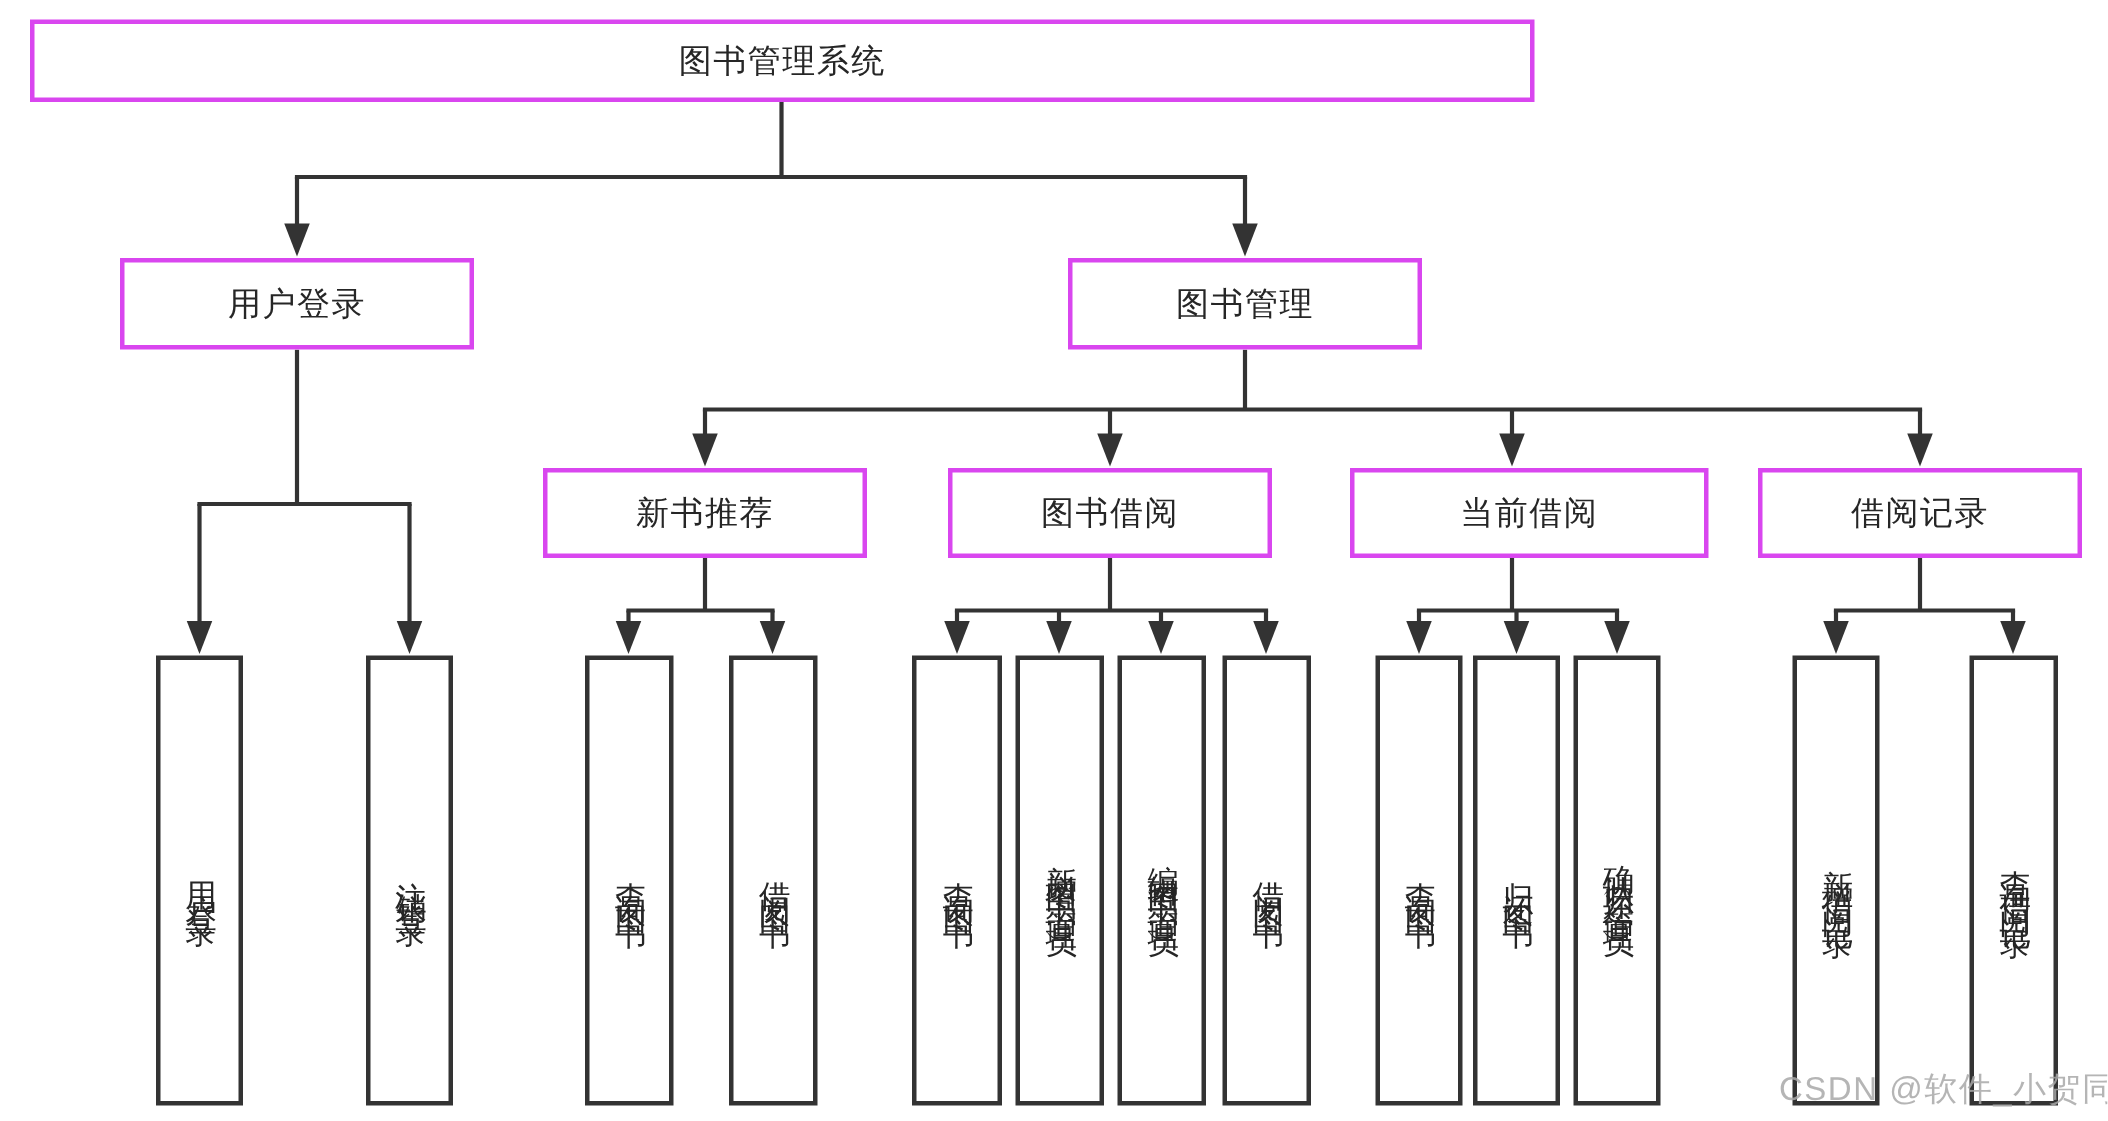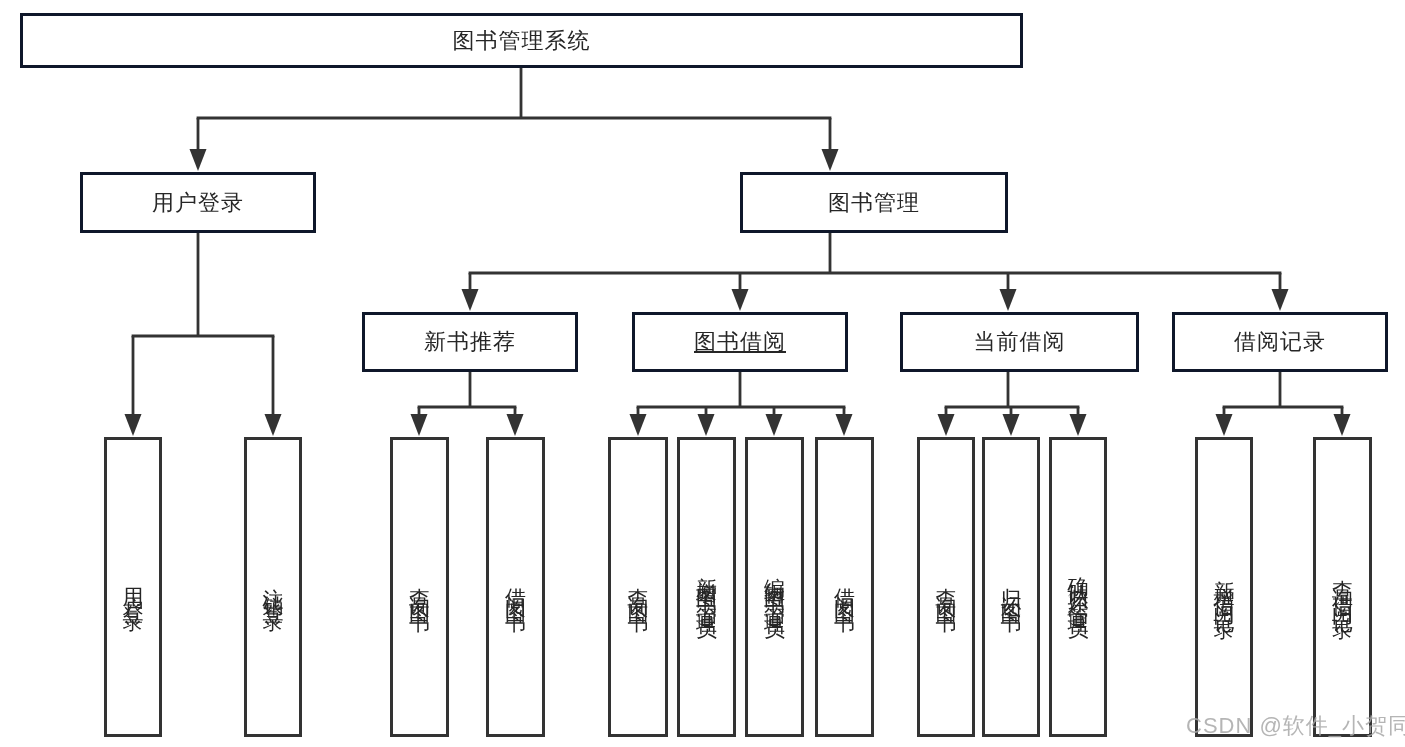--- a/index.html
+++ b/index.html
@@ -25,21 +25,21 @@
   #connectors line {
     stroke: #333333;
     stroke-width: 2.8;
   }
   #connectors polygon {
     fill: #333333;
   }
   .hbox {
     position: absolute;
     box-sizing: border-box;
-    border: 3px solid #0f172a;
+    border: 3px solid #d946ef;
     background: #ffffff;
     display: flex;
     align-items: center;
     justify-content: center;
     color: #262626;
     font-size: 22px;
     letter-spacing: 1px;
     white-space: nowrap;
   }
   .vbox {
@@ -133,24 +133,24 @@
     <line x1="1222.6" y1="407" x2="1343.4" y2="407"></line>
     <line x1="1224" y1="407" x2="1224" y2="419"></line>
     <polygon points="1224,436 1215.5,414 1232.5,414"></polygon>
     <line x1="1342" y1="407" x2="1342" y2="419"></line>
     <polygon points="1342,436 1333.5,414 1350.5,414"></polygon>
   </svg>
 
   <div class="hbox" style="left:20px; top:13px; width:1003px; height:55px;">图书管理系统</div>
 
   <div class="hbox" style="left:80px; top:172px; width:236px; height:61px;">用户登录</div>
-  <div class="hbox" style="left:712px; top:172px; width:268px; height:61px;margin-left:28px;">图书管理</div>
+  <div class="hbox" style="left:712px; top:172px; width:236px; height:61px;">图书管理</div>
 
   <div class="hbox" style="left:362px; top:312px; width:216px; height:60px;">新书推荐</div>
-  <div class="hbox" style="left:632px; top:312px; width:216px; height:60px;text-decoration:underline;">图书借阅</div>
+  <div class="hbox" style="left:632px; top:312px; width:216px; height:60px;">图书借阅</div>
   <div class="hbox" style="left:900px; top:312px; width:239px; height:60px;">当前借阅</div>
   <div class="hbox" style="left:1172px; top:312px; width:216px; height:60px;">借阅记录</div>
 
   <div class="vbox" style="left:104px;">用户登录</div>
   <div class="vbox" style="left:244px;">注销登录</div>
 
   <div class="vbox" style="left:390px; width:59px;">查询图书</div>
   <div class="vbox" style="left:486px; width:59px;">借阅图书</div>
 
   <div class="vbox" style="left:608px; width:60px;">查询图书</div>

